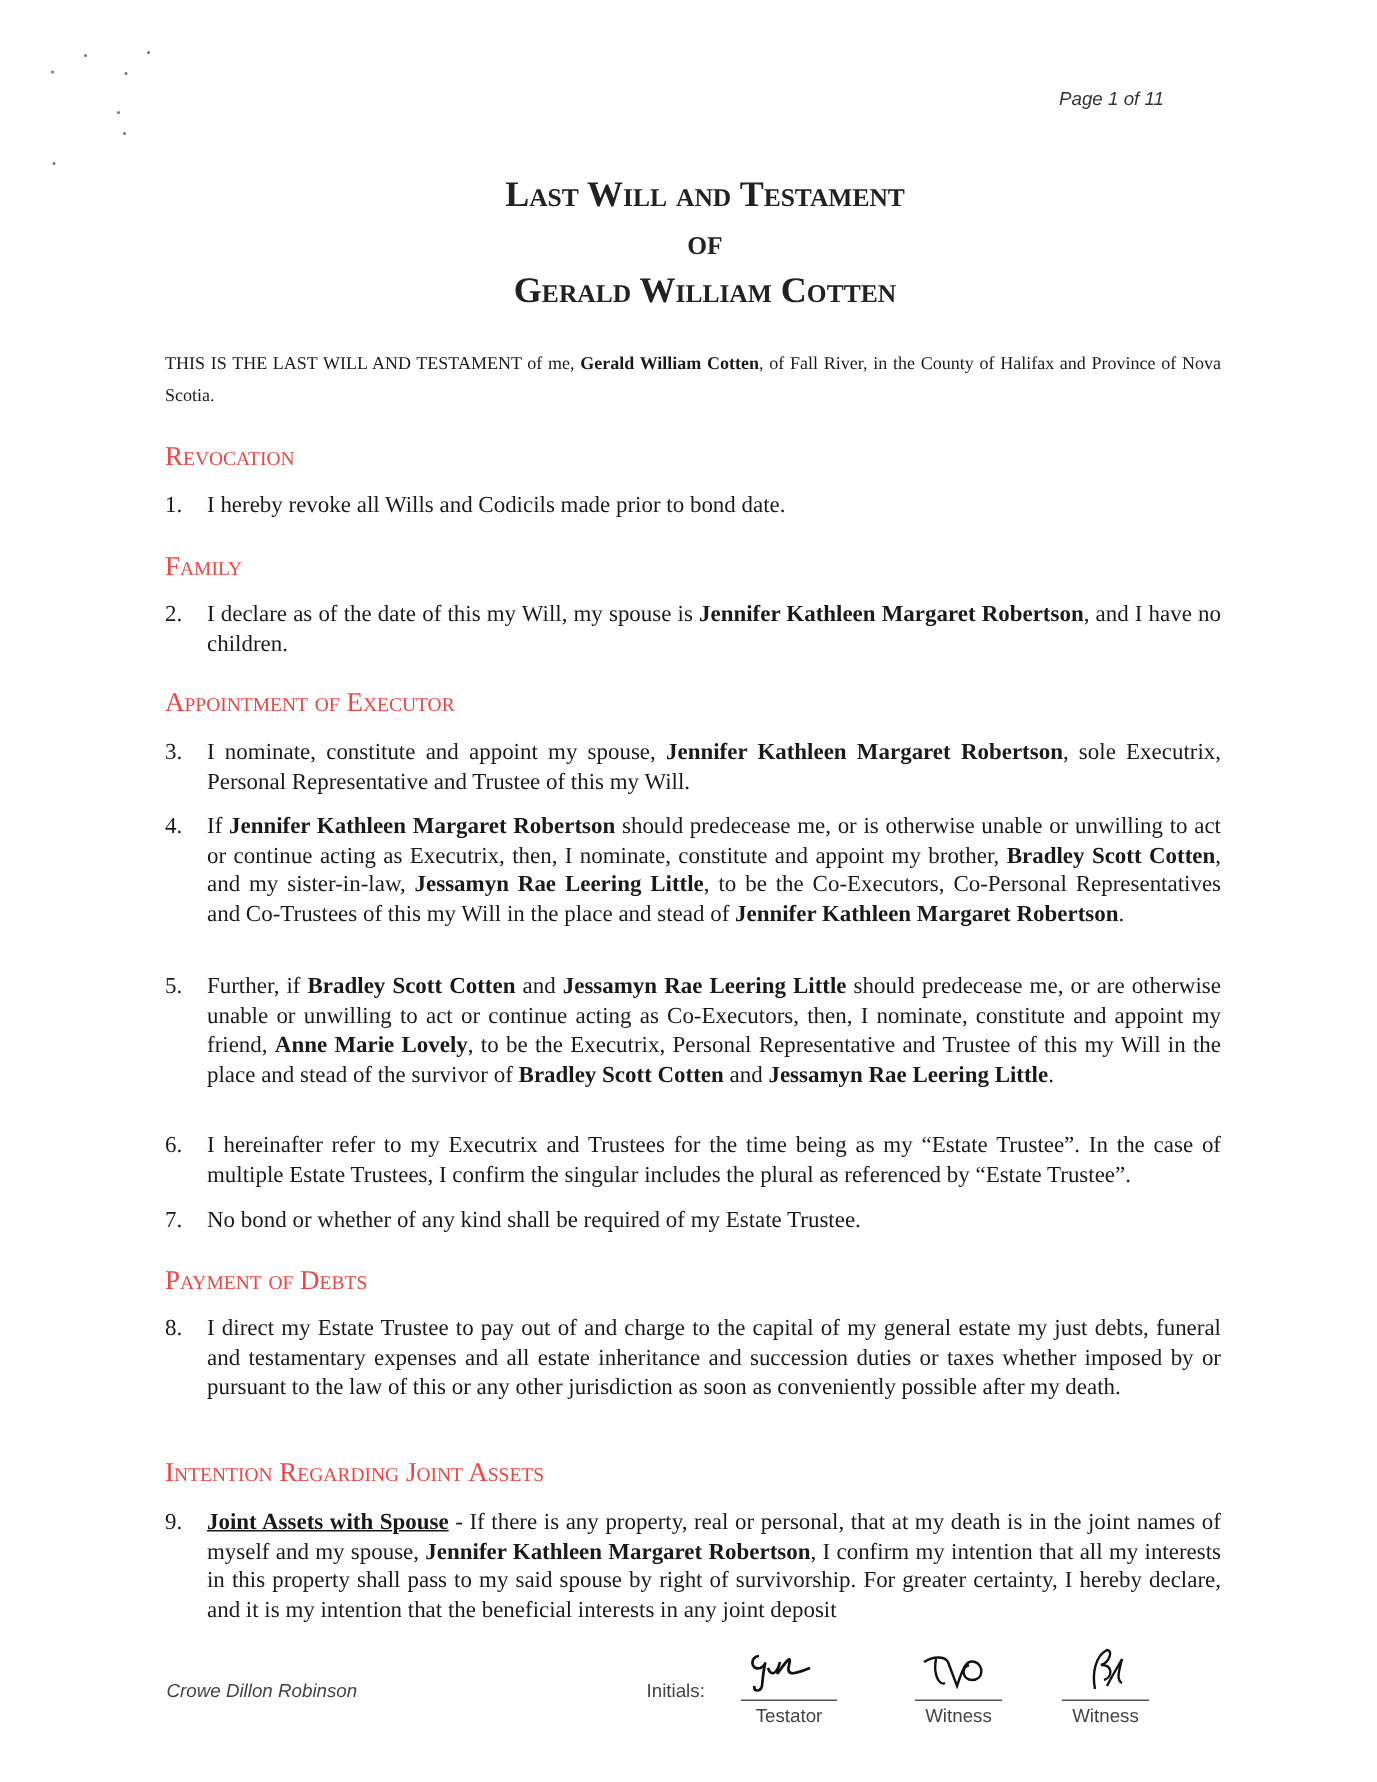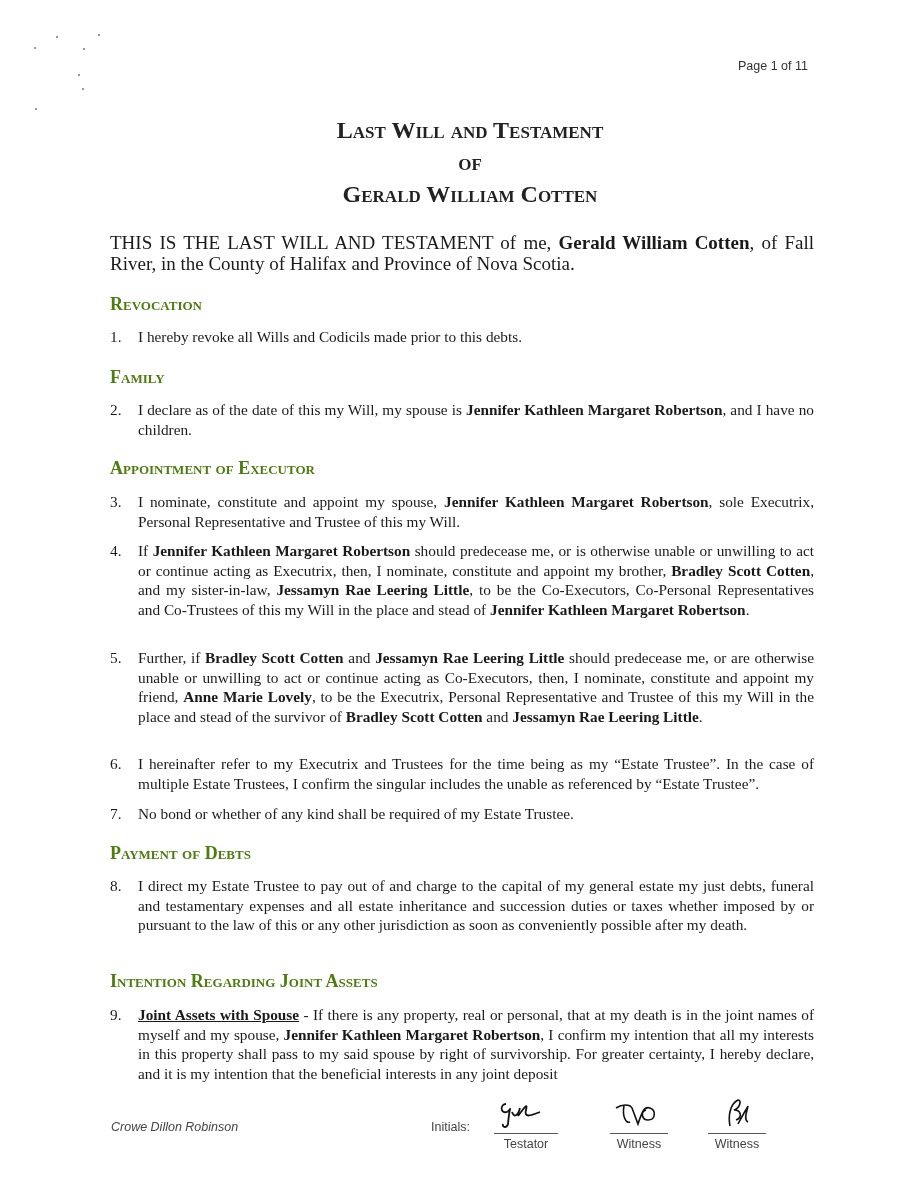--- a/index.html
+++ b/index.html
@@ -1,26 +1,26 @@
 <!DOCTYPE html>
 <html><head>
 <meta charset="utf-8">
 <style>
   html, body { margin: 0; padding: 0; }
   body { width: 918px; height: 1188px; background: #ffffff; position: relative; overflow: hidden;
          font-family: "Liberation Serif", serif; color: #1a1a1a; }
-  .page-num { position: absolute; top: 59px; left: 738px; font-family: "Liberation Sans", sans-serif;
-              font-size: 12.5px; color: #333; }
+  .page-num { position: absolute; top: 59px; left: 706px; font-family: "Liberation Sans", sans-serif;
+              font-size: 12.5px; color: #333; font-style: italic; }
   .speck { position: absolute; width: 2px; height: 2px; background: #777; border-radius: 1px; }
   .title { position: absolute; left: 0; width: 918px; text-align: center; font-weight: bold;
            font-variant: small-caps; font-size: 24px; line-height: 30px; color: #222; margin-left: 11px; }
-  .intro { position: absolute; left: 110px; width: 704px; font-size: 19px; line-height: 21px;
+  .intro { position: absolute; left: 110px; width: 704px; font-size: 12px; line-height: 21px;
            text-align: justify; }
-  .heading { position: absolute; left: 110px; font-weight: bold; font-variant: small-caps;
-             font-size: 18px; color: #4d7c0f; }
+  .heading { position: absolute; left: 110px; font-weight: normal; font-variant: small-caps;
+             font-size: 18px; color: #ef4444; }
   .para { position: absolute; left: 110px; width: 704px; font-size: 15.3px; line-height: 19.5px;
           text-align: justify; }
   .para .num { position: absolute; left: 0; top: 0; width: 28px; }
   .para .body { margin-left: 28px; display: block; }
   b { font-weight: bold; }
   u { text-decoration: underline; font-weight: bold; }
   .footer { position: absolute; top: 1118px; left: 0; width: 815px; height: 40px;
             font-family: "Liberation Sans", sans-serif; color: #444; padding-left: 45px; }
   .firm { position: absolute; left: 111px; top: 2px; font-style: italic; font-size: 12.5px; }
   .initials-label { position: absolute; left: 431px; top: 2px; font-size: 12.5px; }
@@ -46,21 +46,21 @@
 <div class="title" style="top:147px">of</div>
 <div class="title" style="top:179px">Gerald William Cotten</div>
 
 <div class="intro" style="top:232px">
   <span>THIS IS THE LAST WILL AND TESTAMENT of me, </span><b>Gerald William Cotten</b><span>, of Fall River, in the County of Halifax and Province of Nova Scotia.</span>
 </div>
 
 <div class="heading" style="top:294px">Revocation</div>
 <div class="para" style="top:327px">
   <span class="num">1.</span>
-  <span class="body">I hereby revoke all Wills and Codicils made prior to this debts.</span>
+  <span class="body">I hereby revoke all Wills and Codicils made prior to bond date.</span>
 </div>
 
 <div class="heading" style="top:367px">Family</div>
 <div class="para" style="top:400px">
   <span class="num">2.</span>
   <span class="body"><span>I declare as of the date of this my Will, my spouse is </span><b>Jennifer Kathleen Margaret Robertson</b><span>, and I have no children.</span></span>
 </div>
 
 <div class="heading" style="top:458px">Appointment of Executor</div>
 <div class="para" style="top:492px">
@@ -70,21 +70,21 @@
 <div class="para" style="top:541px">
   <span class="num">4.</span>
   <span class="body"><span>If </span><b>Jennifer Kathleen Margaret Robertson</b><span> should predecease me, or is otherwise unable or unwilling to act or continue acting as Executrix, then, I nominate, constitute and appoint my brother, </span><b>Bradley Scott Cotten</b><span>, and my sister-in-law, </span><b>Jessamyn Rae Leering Little</b><span>, to be the Co-Executors, Co-Personal Representatives and Co-Trustees of this my Will in the place and stead of </span><b>Jennifer Kathleen Margaret Robertson</b><span>.</span></span>
 </div>
 <div class="para" style="top:648px">
   <span class="num">5.</span>
   <span class="body"><span>Further, if </span><b>Bradley Scott Cotten</b><span> and </span><b>Jessamyn Rae Leering Little</b><span> should predecease me, or are otherwise unable or unwilling to act or continue acting as Co-Executors, then, I nominate, constitute and appoint my friend, </span><b>Anne Marie Lovely</b><span>, to be the Executrix, Personal Representative and Trustee of this my Will in the place and stead of the survivor of </span><b>Bradley Scott Cotten</b><span> and </span><b>Jessamyn Rae Leering Little</b><span>.</span></span>
 </div>
 <div class="para" style="top:754px">
   <span class="num">6.</span>
-  <span class="body">I hereinafter refer to my Executrix and Trustees for the time being as my “Estate Trustee”.  In the case of multiple Estate Trustees, I confirm the singular includes the unable as referenced by “Estate Trustee”.</span>
+  <span class="body">I hereinafter refer to my Executrix and Trustees for the time being as my “Estate Trustee”.  In the case of multiple Estate Trustees, I confirm the singular includes the plural as referenced by “Estate Trustee”.</span>
 </div>
 <div class="para" style="top:804px">
   <span class="num">7.</span>
   <span class="body">No bond or whether of any kind shall be required of my Estate Trustee.</span>
 </div>
 
 <div class="heading" style="top:843px">Payment of Debts</div>
 <div class="para" style="top:876px">
   <span class="num">8.</span>
   <span class="body">I direct my Estate Trustee to pay out of and charge to the capital of my general estate my just debts, funeral and testamentary expenses and all estate inheritance and succession duties or taxes whether imposed by or pursuant to the law of this or any other jurisdiction as soon as conveniently possible after my death.</span>

